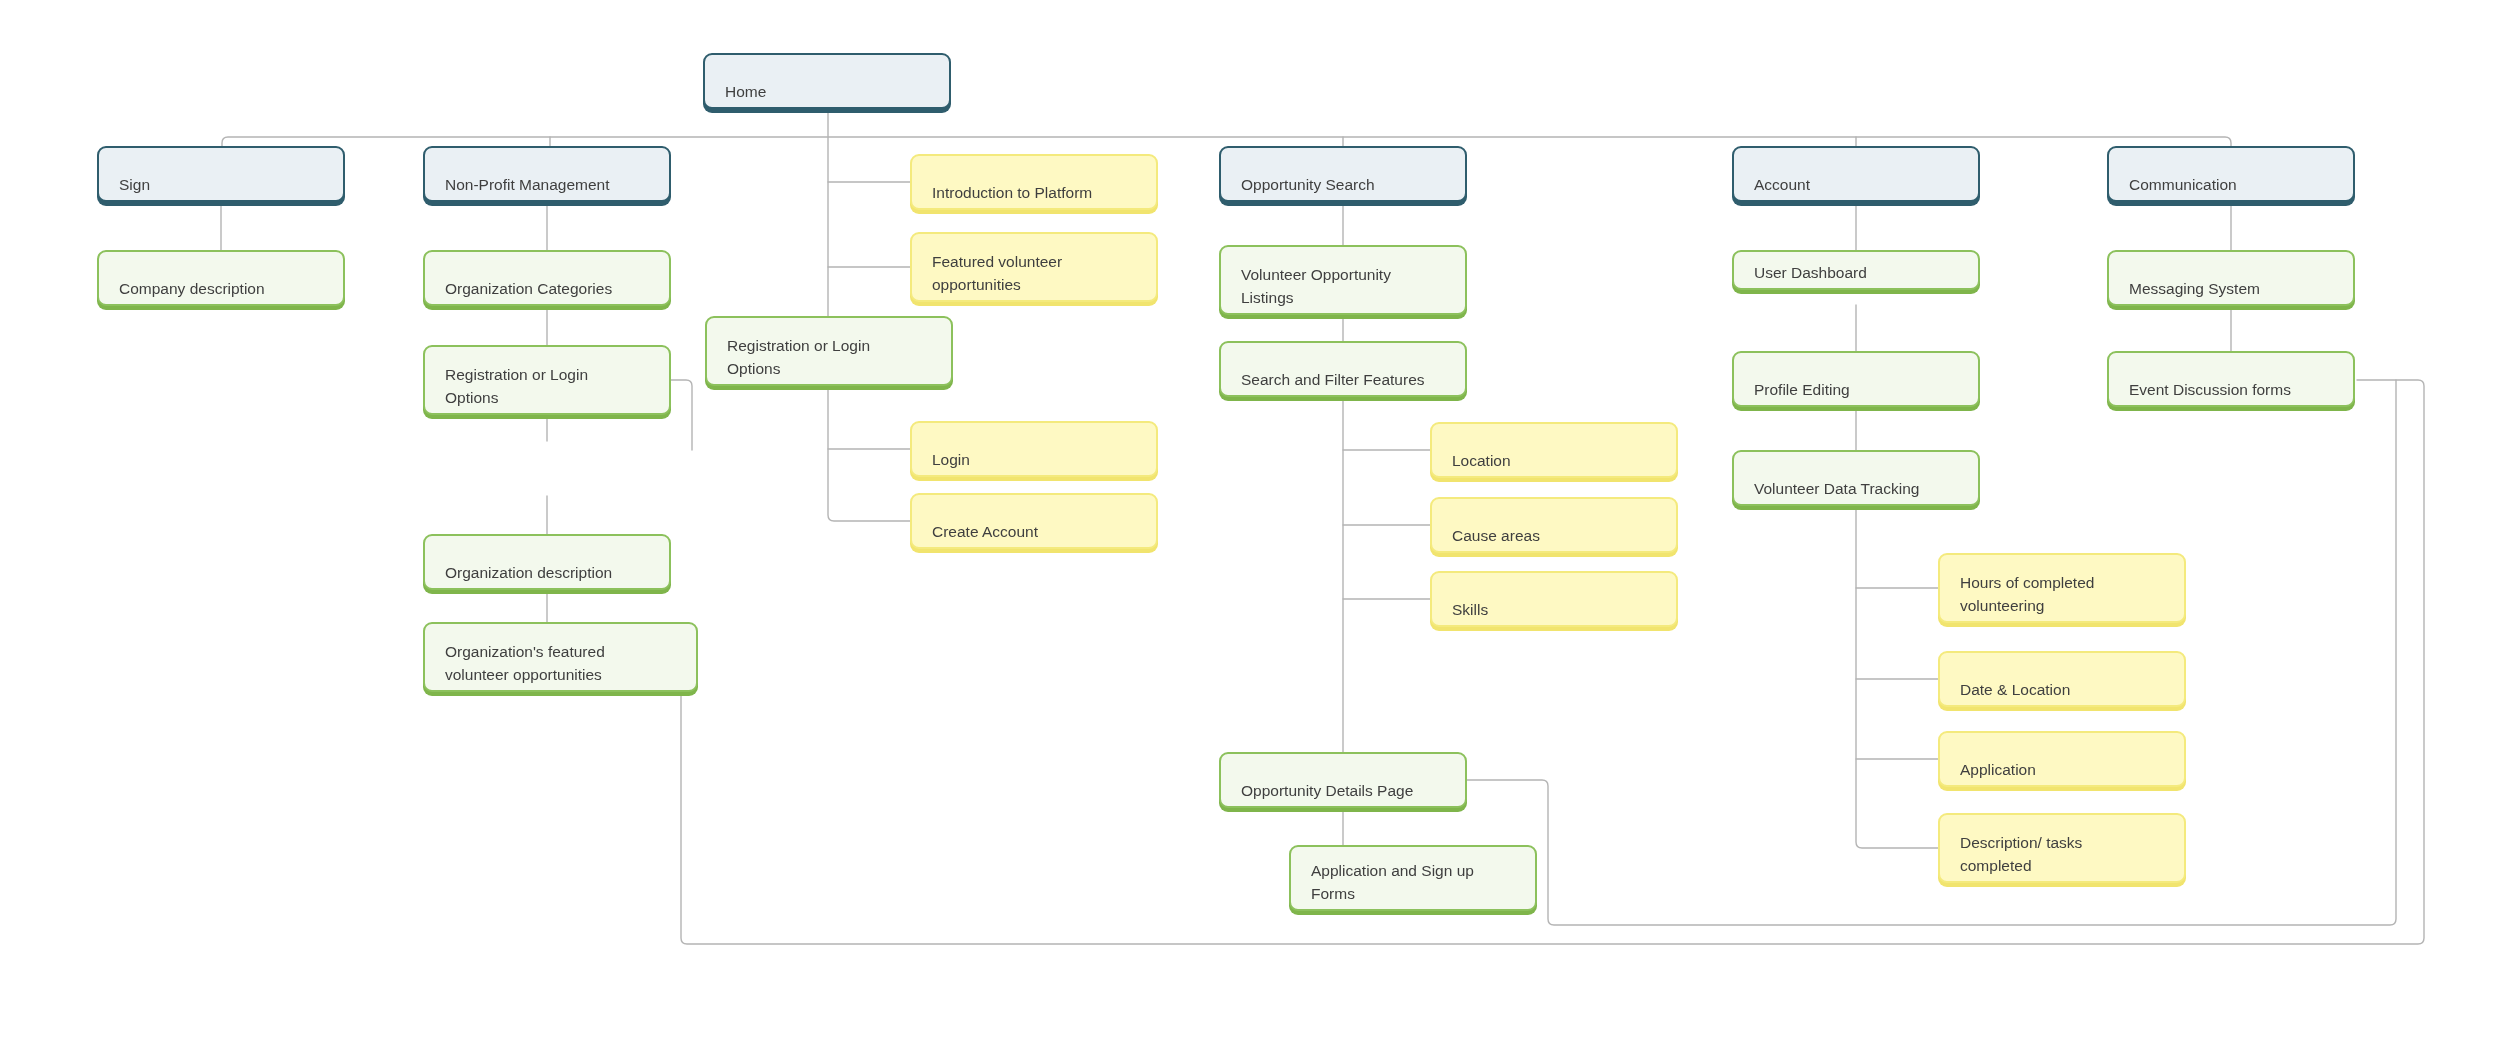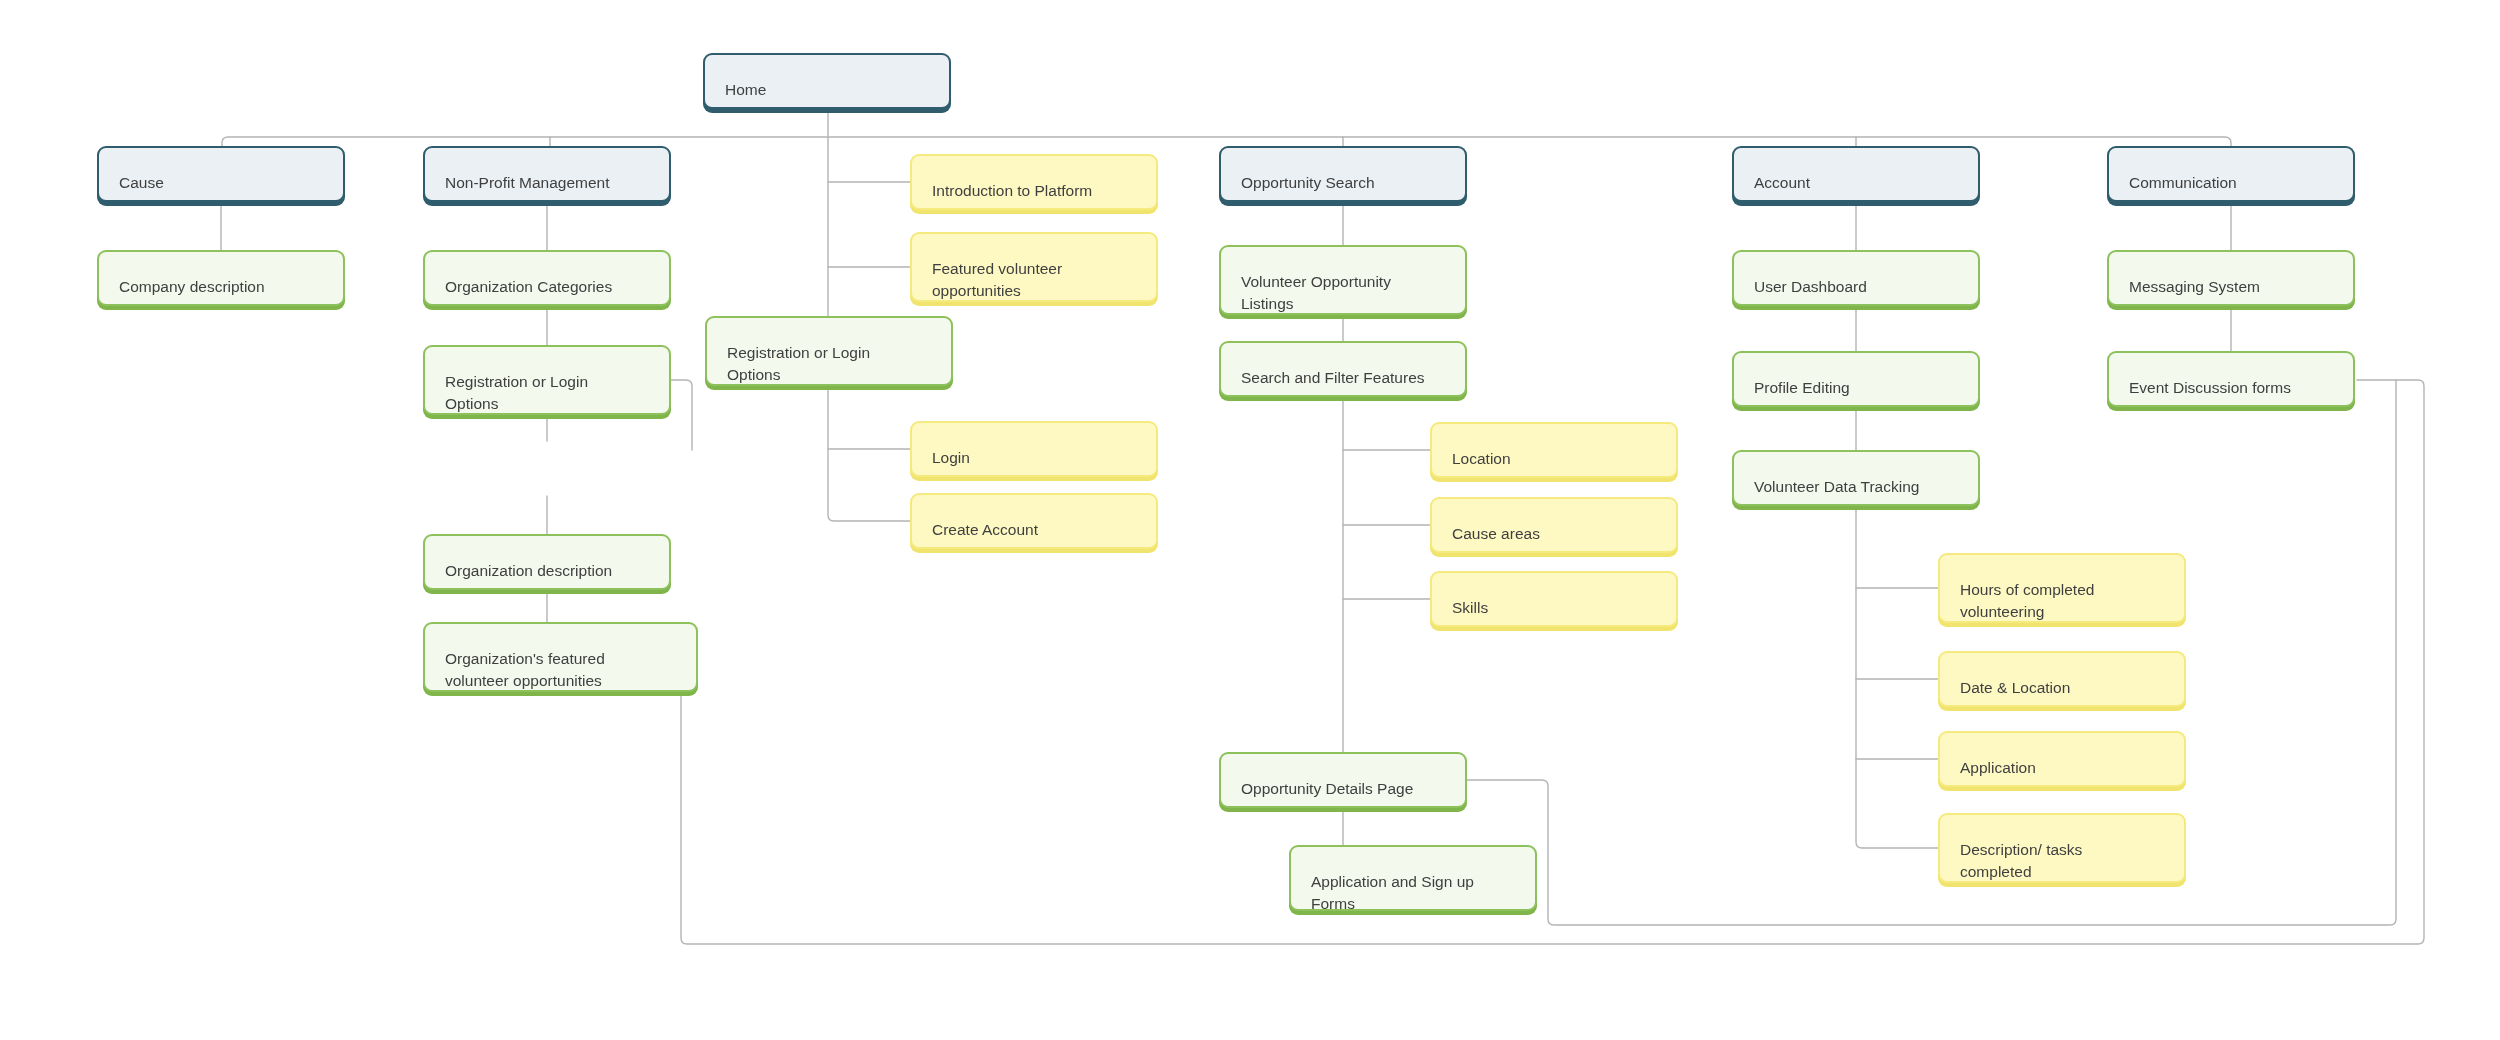--- a/index.html
+++ b/index.html
@@ -11,22 +11,22 @@
     overflow:hidden;
   }
   svg.wires{position:absolute;left:0;top:0;z-index:1;}
   .node{
     position:absolute;
     z-index:2;
     box-sizing:border-box;
     border-radius:9px;
     border:2px solid;
     display:flex;
-    align-items:flex-start;
-    padding:24px 20px;
+    align-items:flex-end;
+    padding:4px 20px;
     cursor:pointer;
     background:#fff;
   }
   .node .lbl{
     font-size:15.5px;
     line-height:1.45;
     color:#3f3f3f;
     max-width:192px;
     display:inline-block;
   }
@@ -84,21 +84,21 @@
       <path d="M671,657 L675,657 Q681,657 681,663 L681,938 Q681,944 687,944 L2418,944 Q2424,944 2424,938 L2424,386 Q2424,380 2418,380 L2357,380"></path>
 
       <path d="M1467,780 L1542,780 Q1548,780 1548,786 L1548,919 Q1548,925 1554,925 L2390,925 Q2396,925 2396,919 L2396,380"></path>
     </g>
   </svg>
 
   <div class="node lv1" style="left:703px;top:53px;width:248px;height:56px">
       <span class="lbl">Home</span>
     </div>
   <div class="node lv1" style="left:97px;top:146px;width:248px;height:56px">
-      <span class="lbl">Cause</span>
+      <span class="lbl">Sign</span>
     </div>
   <div class="node lv1" style="left:423px;top:146px;width:248px;height:56px">
       <span class="lbl">Non-Profit Management</span>
     </div>
   <div class="node lv1" style="left:1219px;top:146px;width:248px;height:56px">
       <span class="lbl">Opportunity Search</span>
     </div>
   <div class="node lv1" style="left:1732px;top:146px;width:248px;height:56px">
       <span class="lbl">Account</span>
     </div>
@@ -154,21 +154,21 @@
   <div class="node lv3" style="left:1430px;top:571px;width:248px;height:56px">
       <span class="lbl">Skills</span>
     </div>
   <div class="node lv2" style="left:1219px;top:752px;width:248px;height:56px">
       <span class="lbl">Opportunity Details Page</span>
     </div>
   <div class="node lv2" style="left:1289px;top:845px;width:248px;height:66px">
       <span class="lbl">Application and Sign up Forms</span>
     </div>
 
-  <div class="node lv2" style="left:1732px;top:250px;width:248px;height:56px">
+  <div class="node lv2" style="left:1732px;top:250px;width:248px;height:40px">
       <span class="lbl">User Dashboard</span>
     </div>
   <div class="node lv2" style="left:1732px;top:351px;width:248px;height:56px">
       <span class="lbl">Profile Editing</span>
     </div>
   <div class="node lv2" style="left:1732px;top:450px;width:248px;height:56px">
       <span class="lbl">Volunteer Data Tracking</span>
     </div>
   <div class="node lv3" style="left:1938px;top:553px;width:248px;height:70px">
       <span class="lbl">Hours of completed volunteering</span>

